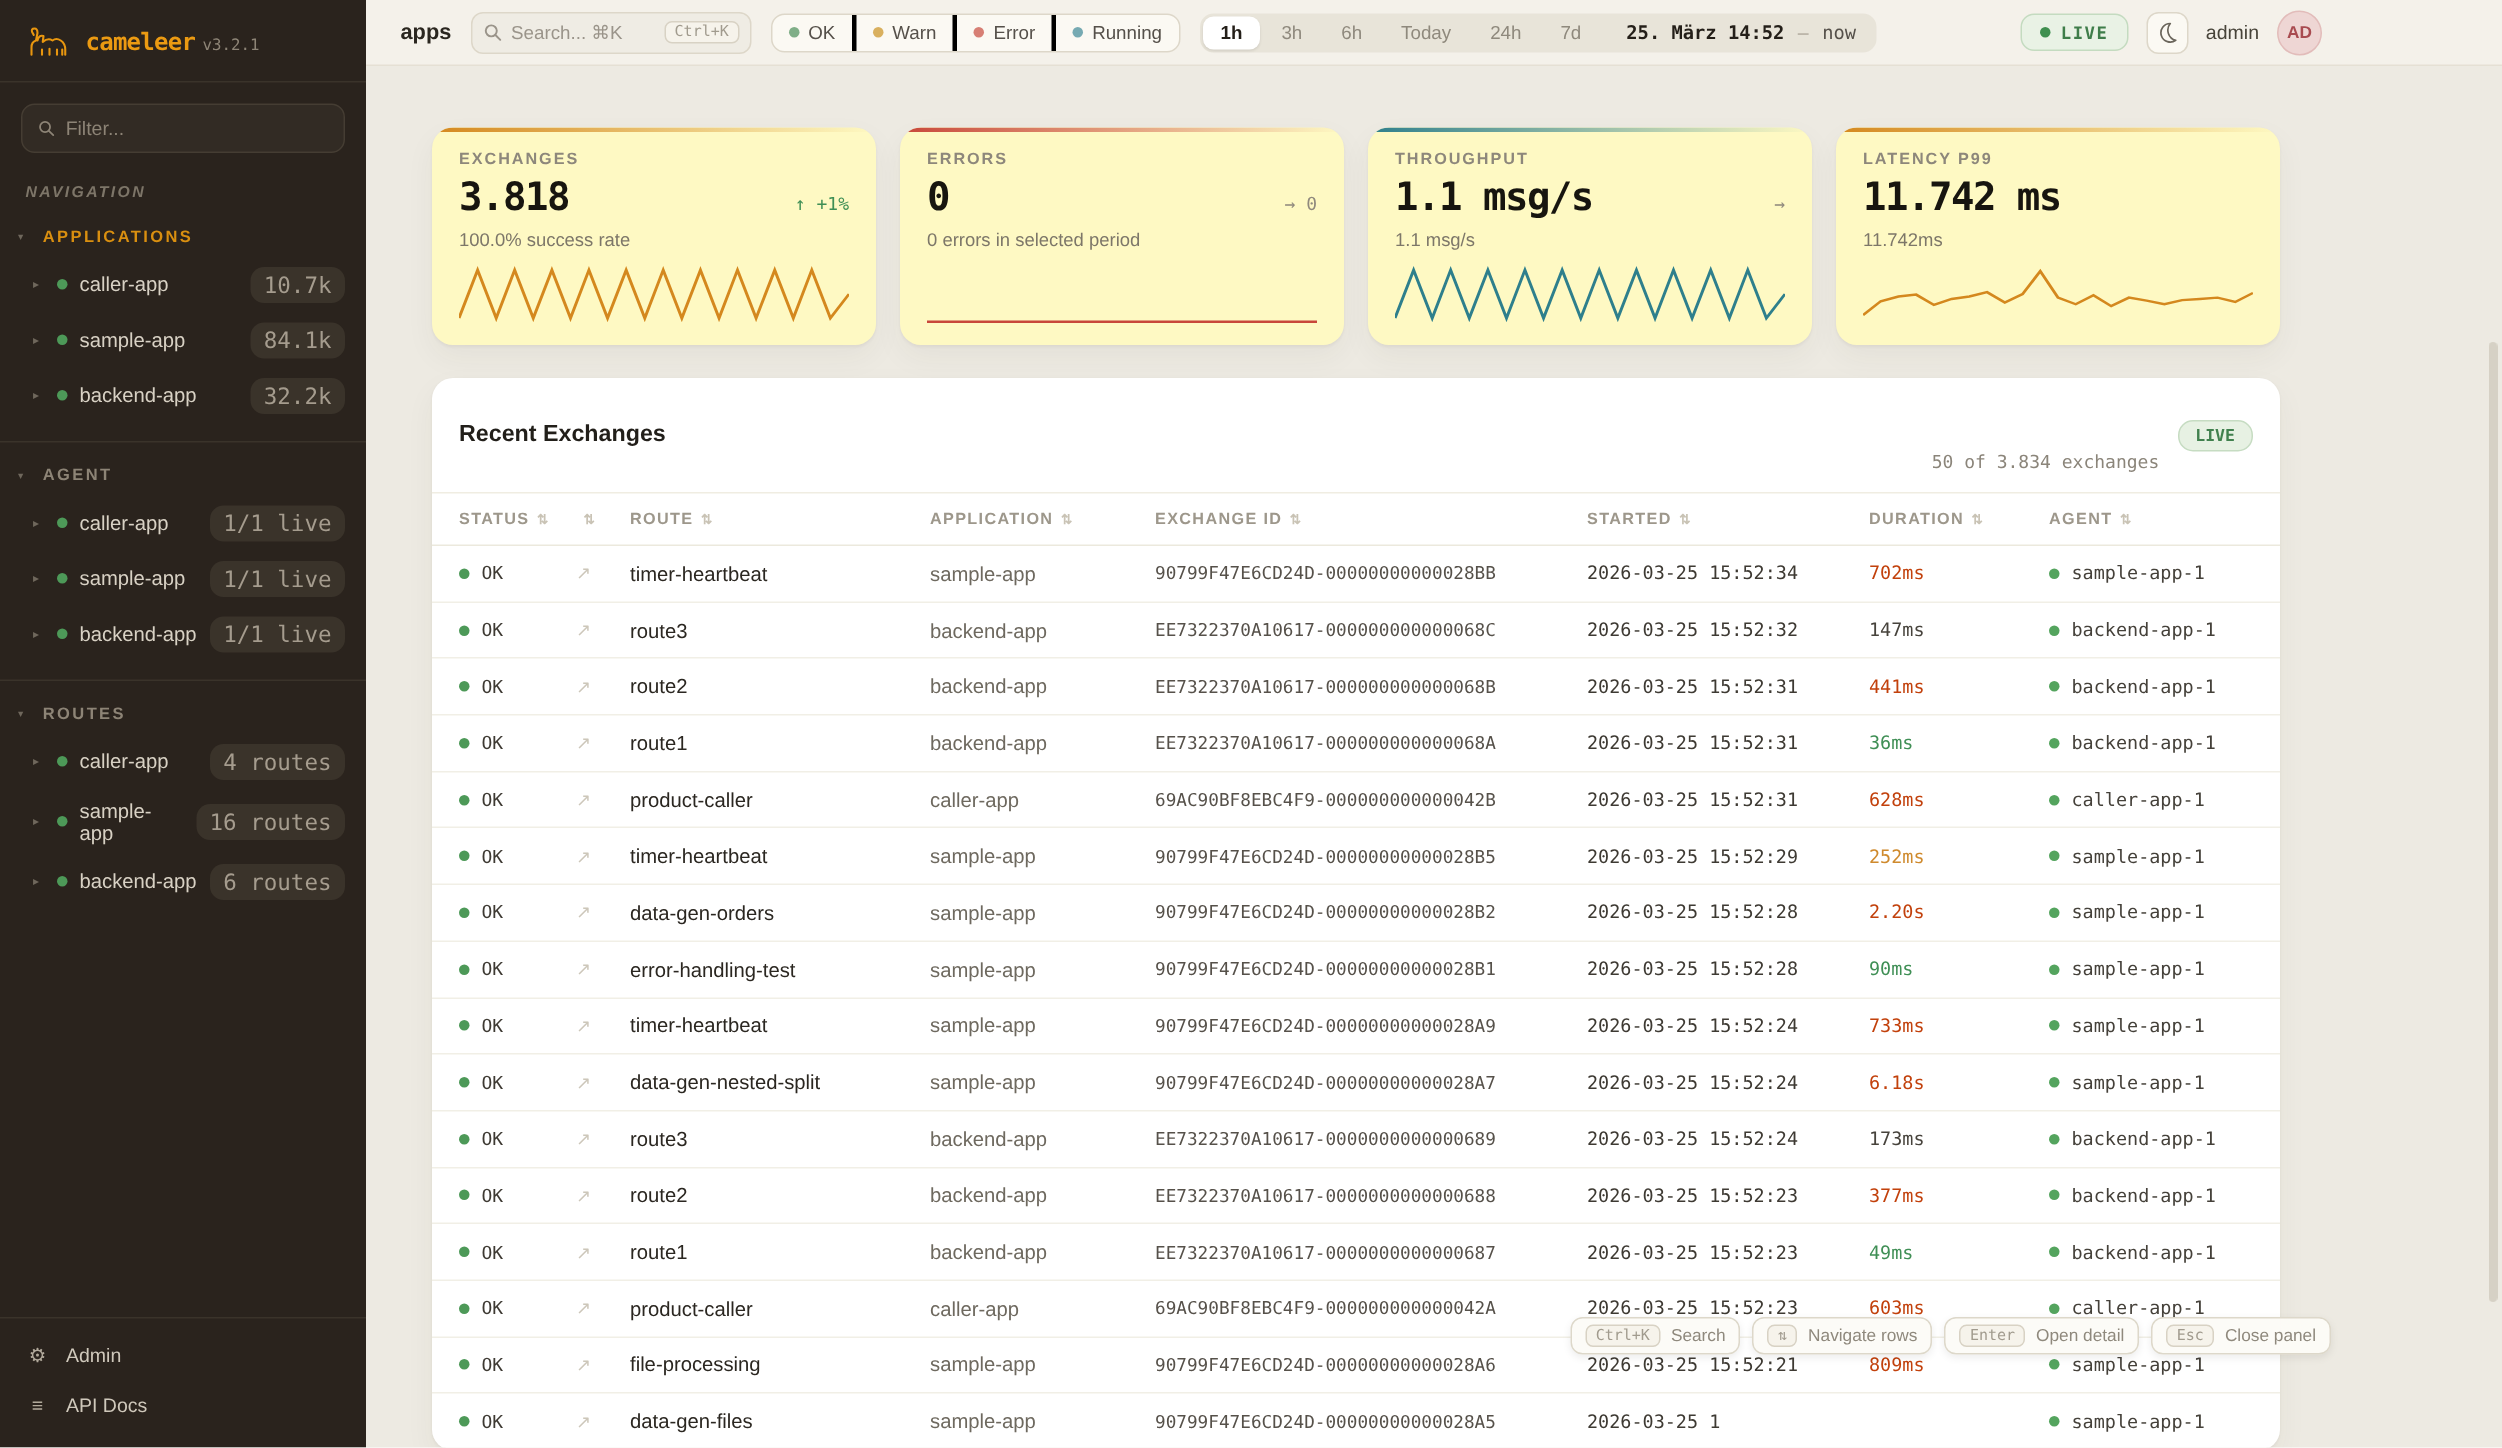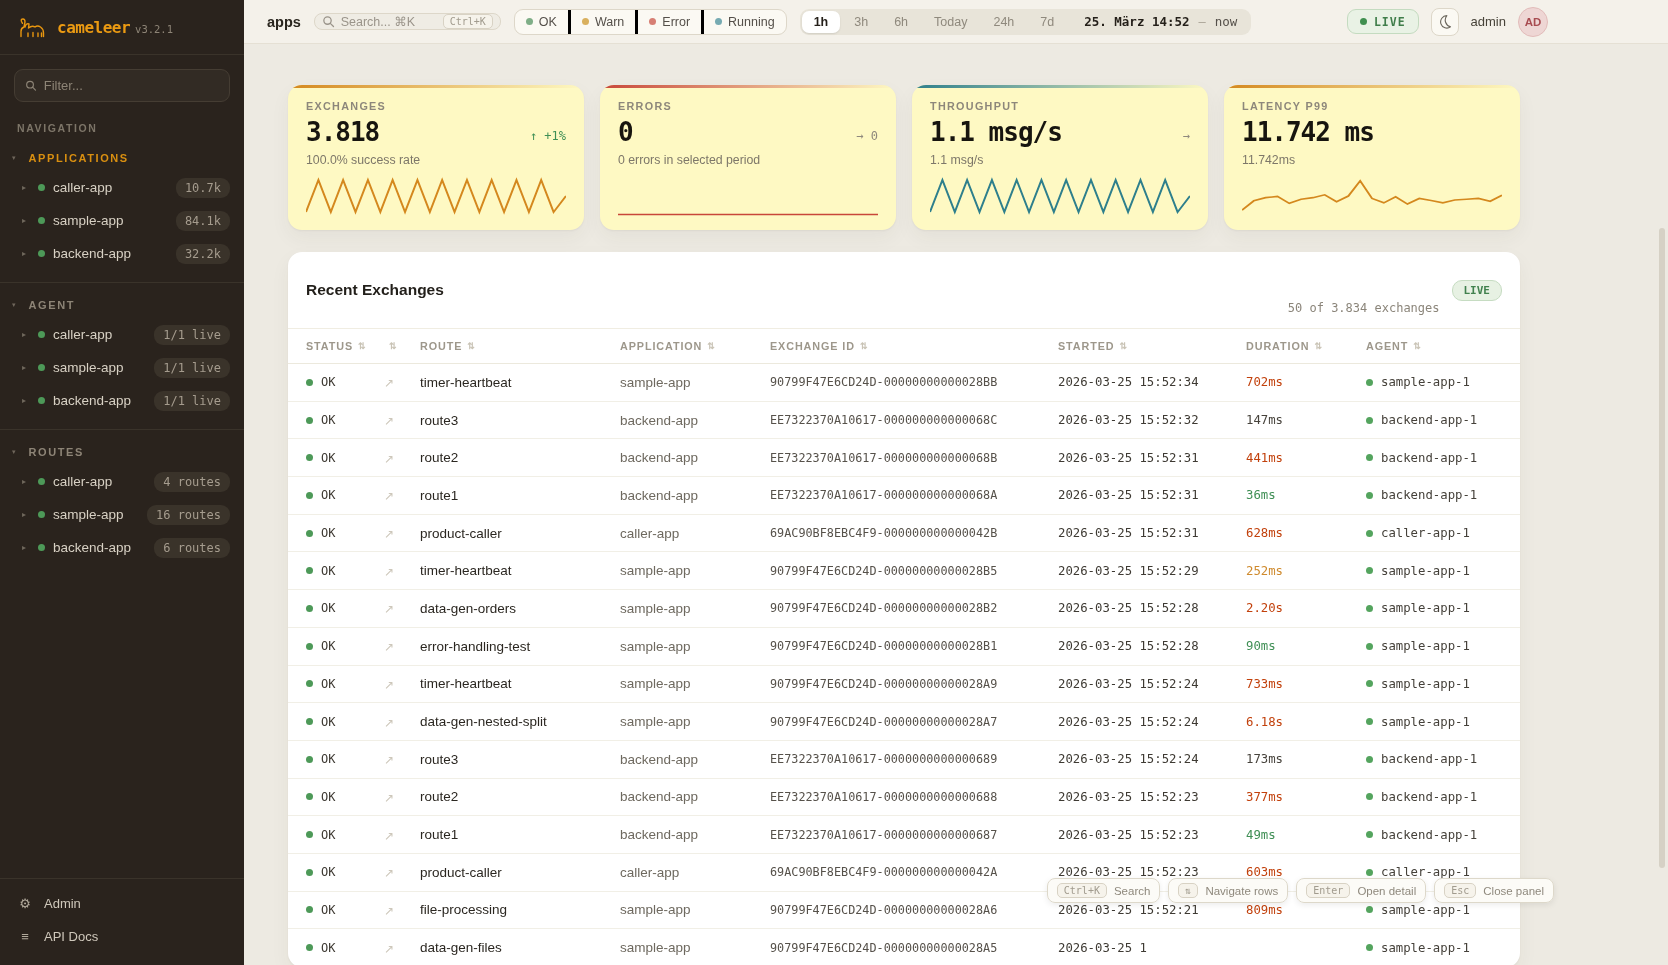--- a/index.html
+++ b/index.html
@@ -8,43 +8,43 @@
   .app { display:flex; width:100%; height:100%; }
 
   
   .sidebar { width:244px; min-width:244px; background:#2a231d; display:flex; flex-direction:column; height:100%; }
   .logo-row { display:flex; align-items:center; gap:9px; padding:14px 16px 13px; border-bottom:1px solid #3a332a; }
   .brand { font-family:"DejaVu Sans Mono", monospace; font-size:16px; font-weight:bold; color:#eb9a12; letter-spacing:-0.5px; }
   .ver { font-family:"DejaVu Sans Mono", monospace; font-size:10.5px; color:#8d8476; margin-left:5px; }
   .filter-wrap { margin:14px 14px 0; background:#322b24; border:1px solid #453d33; border-radius:9px; height:33px; display:flex; align-items:center; padding:0 10px; gap:7px; }
   .filter-wrap input { background:transparent; border:none; outline:none; color:#cfc8bb; font-size:13px; width:100%; font-family:"Liberation Sans",sans-serif; }
   .filter-wrap input::placeholder { color:#8d8476; }
-  .nav-label { font-size:10.5px; font-weight:bold; letter-spacing:1.6px; color:#7d7568; margin:20px 16px 2px 17px; }
+  .nav-label { font-size:10.5px; font-weight:bold; letter-spacing:1.6px; color:#7d7568; margin:20px 16px 2px 17px;font-style:italic; }
   .side-section { border-bottom:1px solid #3a332a; padding:10px 0 12px; }
   .side-section:last-of-type { border-bottom:none; }
   .side-head { display:flex; align-items:center; gap:13px; padding:6px 0 7px 12px; cursor:pointer; }
   .side-head .caret { font-size:7px; color:#6f675c; }
   .side-head-label { font-size:11px; font-weight:bold; letter-spacing:1.6px; color:#8d8476; }
   .side-head.accent .side-head-label { color:#d98f10; }
   .side-item { display:flex; align-items:center; gap:8px; padding:6.5px 14px 6.5px 22px; cursor:pointer; }
   .caret-r { font-size:8px; color:#6f675c; width:8px; }
   .dot { width:7px; height:7px; border-radius:50%; display:inline-block; flex:none; }
   .dot.g { background:#4d9958; }
   .side-item-label { font-size:13.5px; color:#d8d1c4; flex:1; }
-  .side-badge { font-family:"DejaVu Sans Mono", monospace; font-size:12px; color:#a59c8e; background:#3a332a; border-radius:9px; padding:3px 9px;text-align:center; }
+  .side-badge { font-family:"DejaVu Sans Mono", monospace; font-size:15px; color:#a59c8e; background:#3a332a; border-radius:9px; padding:3px 9px;text-align:center; }
   .sidebar-footer { margin-top:auto; border-top:1px solid #3a332a; padding:8px 0 12px; }
   .foot-item { display:flex; align-items:center; gap:12px; padding:9px 18px; cursor:pointer; }
   .foot-icon { color:#b1a99b; font-size:13px; width:14px; text-align:center; }
   .foot-label { font-size:13px; color:#cfc8bb; }
 
   
   .main { flex:1; display:flex; flex-direction:column; height:100%; position:relative; }
   .topbar { height:44px; min-height:44px; background:#f4f1ea; border-bottom:1px solid #e5e0d4; display:flex; align-items:center; gap:13px; padding:0 120px 0 23px; }
   .ctx-label { font-size:14.5px; font-weight:bold; color:#2a261f; }
-  .search-wrap { position:relative; width:187px; height:17px; border:1px solid #ddd7c9; border-radius:8px; background:#efece4; display:flex; align-items:center; gap:6px; padding:0 7px; }
+  .search-wrap { position:relative; width:187px; height:28px; border:1px solid #ddd7c9; border-radius:8px; background:#efece4; display:flex; align-items:center; gap:6px; padding:0 7px; }
   .search-wrap input { border:none; outline:none; background:transparent; font-size:12.5px; color:#6e695f; width:96px; font-family:"Liberation Sans",sans-serif; }
   .search-wrap input::placeholder { color:#9a948a; }
   .kbd { font-family:"DejaVu Sans Mono", monospace; font-size:10px; color:#a19b8e; border:1px solid #d8d2c4; background:#f6f3eb; border-radius:5px; padding:1px 6px; white-space:nowrap; }
   .filter-group { display:flex; border:1px solid #ddd7c9; border-radius:9px; overflow:hidden; background:#fbf9f3; }
   .filter-chip { display:flex; align-items:center; gap:6px; padding:5px 11px; font-size:12.5px; color:#55504a; cursor:pointer; }
   .filter-chip + .filter-chip { border-left:3px solid #000000;justify-content:flex-end; }
   .filter-chip .dot { width:7px; height:7px; }
   .time-group { display:flex; align-items:center; background:#e8e4d9; border-radius:9px; padding:2px; gap:2px; }
   .time-btn { padding:4px 12px; font-size:12.5px; color:#8f897d; border-radius:7px; cursor:pointer; }
   .time-btn.active { background:#fff; color:#241f19; font-weight:bold; box-shadow:0 1px 2px rgba(0,0,0,.10); }

